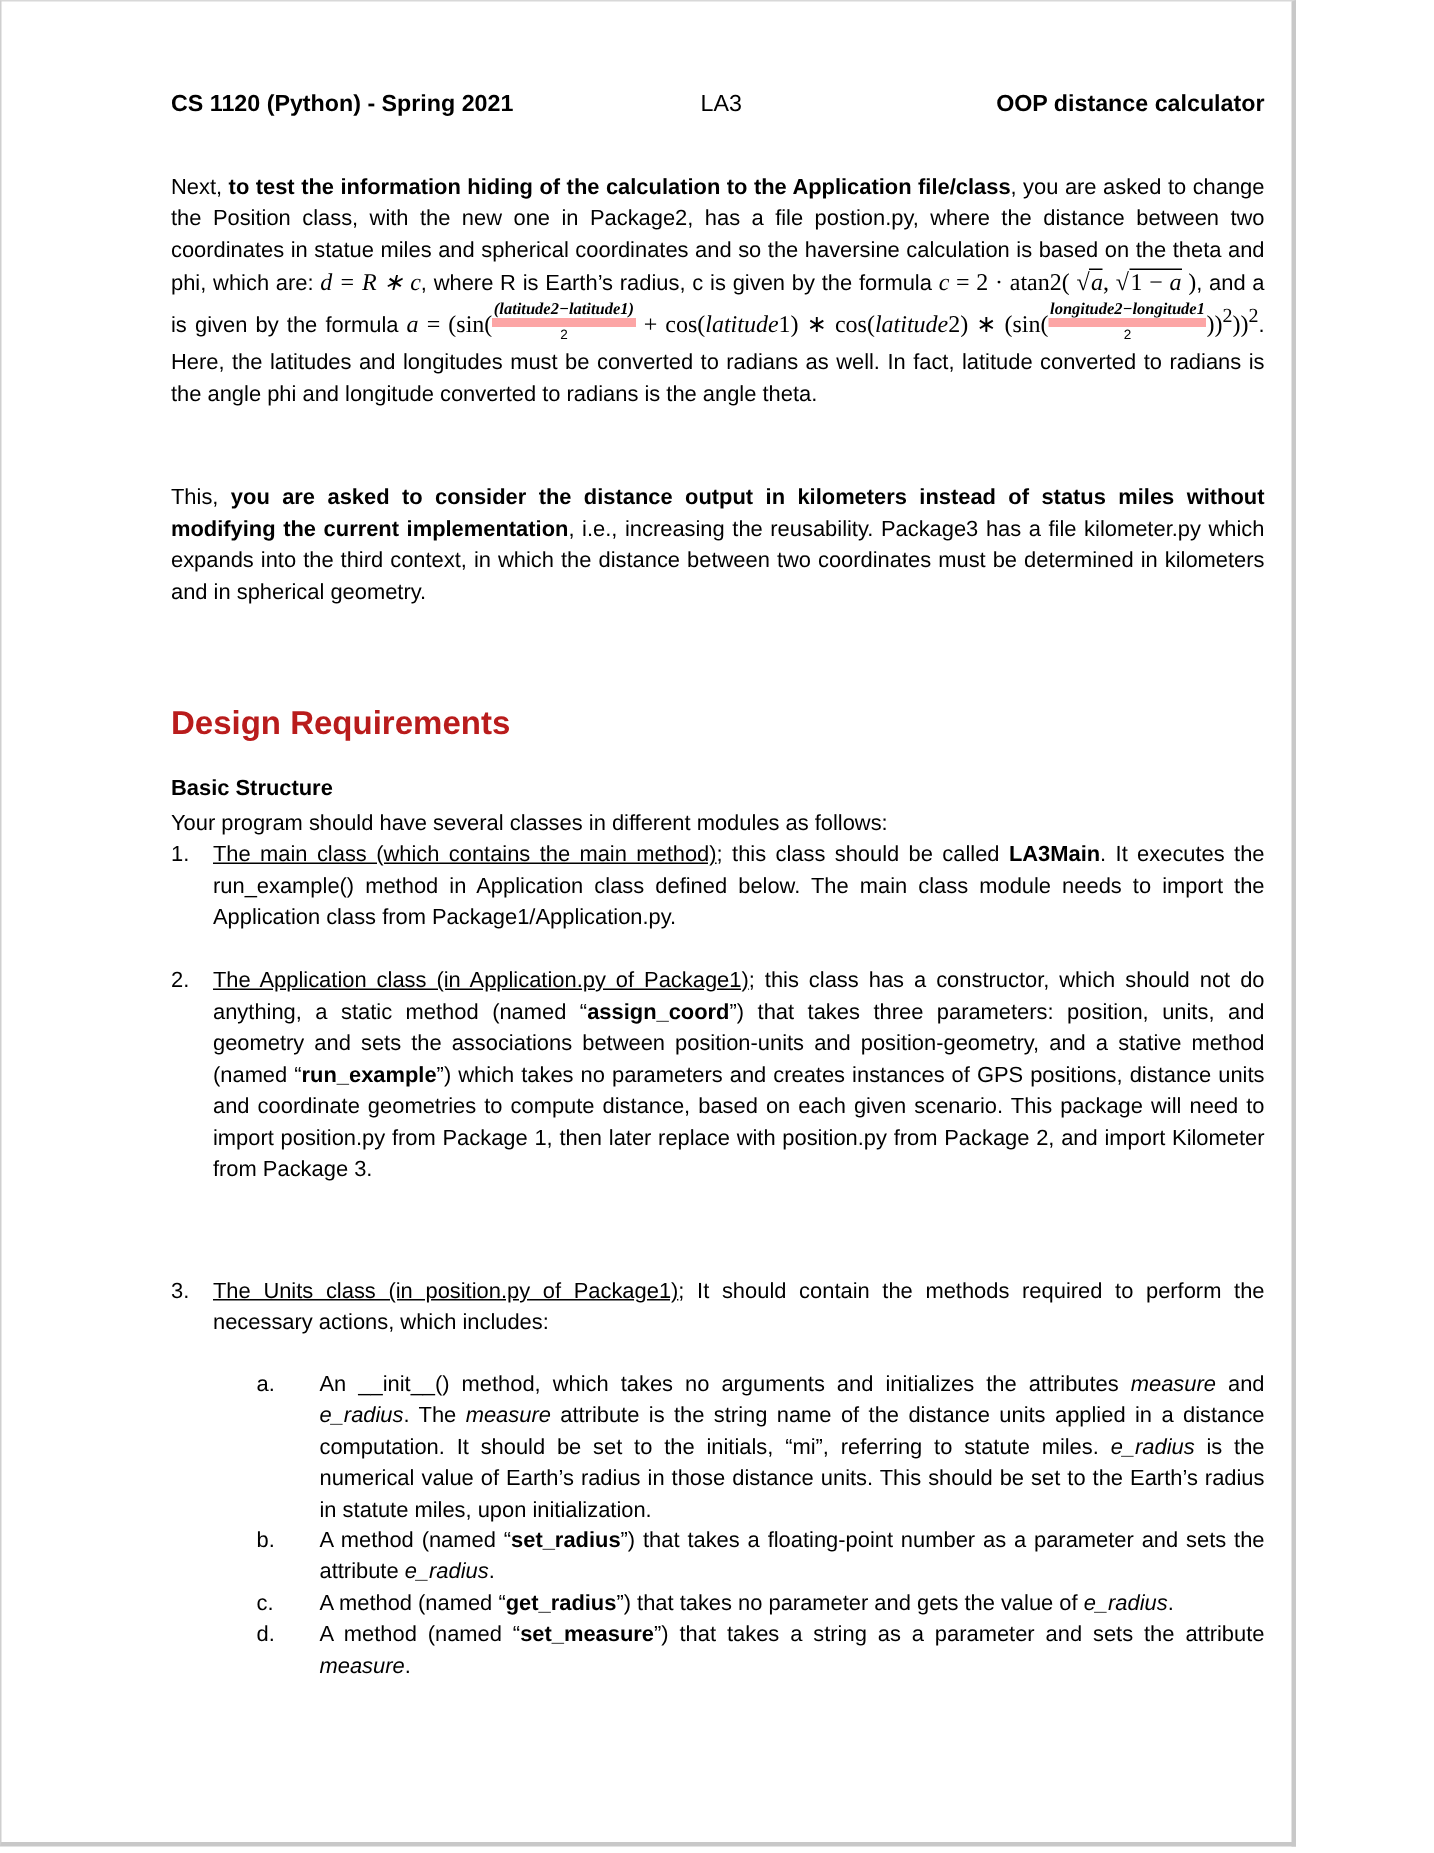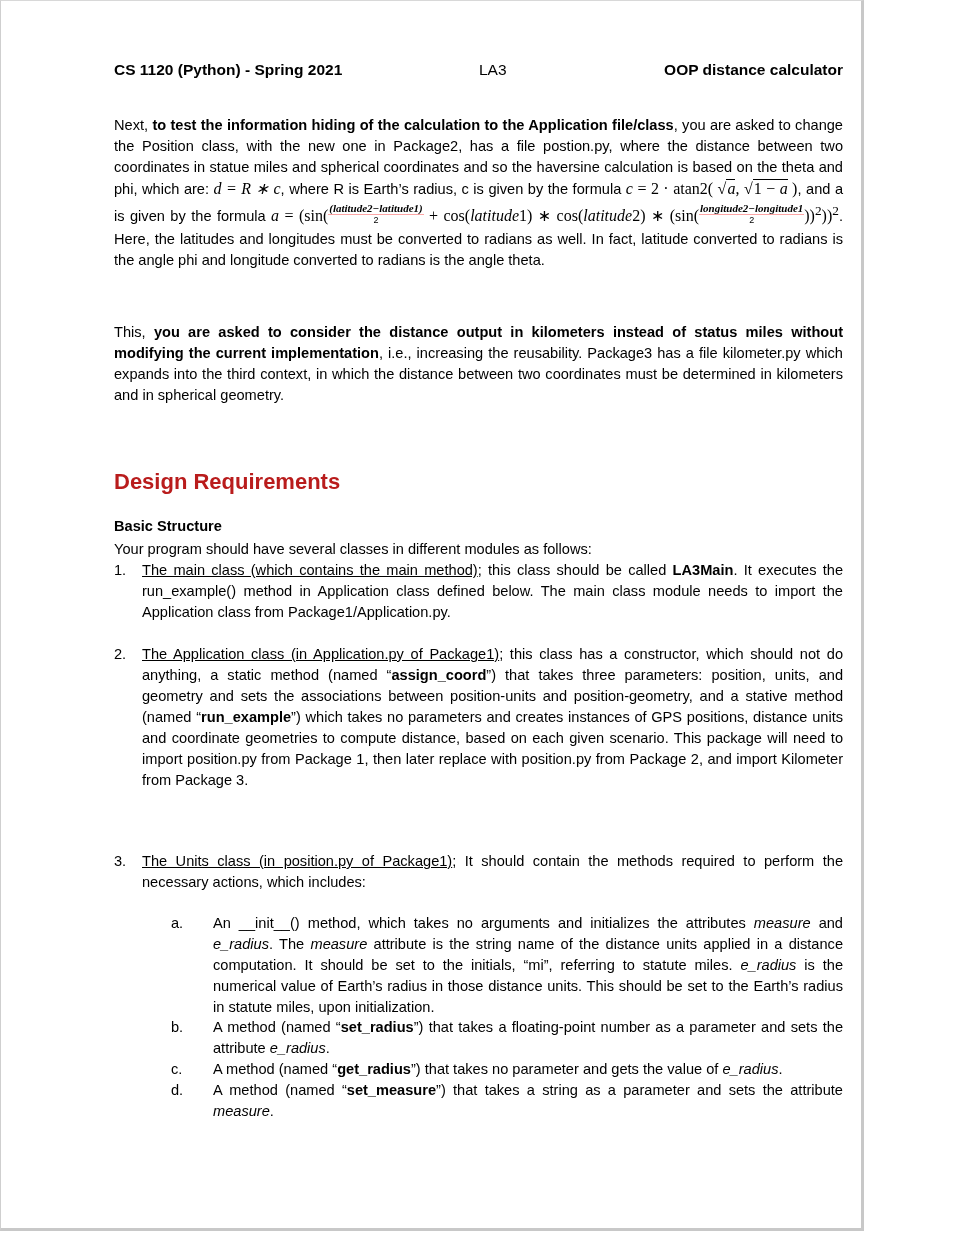--- a/index.html
+++ b/index.html
@@ -11,35 +11,35 @@
       position: absolute; left: 0; top: 0; width: 864px; height: 1231px;
       border-left: 1px solid #cfcfcf; border-top: 1px solid #d8d8d8;
       border-right: 3px solid #c8c8c8; border-bottom: 3px solid #c8c8c8;
       background: #fff; box-sizing: border-box;
     }
     .header {
       position: absolute; top: 60px; left: 113px; width: 729px; height: 22px;
       font-weight: bold; font-size: 15.5px;
     }
     .header .left { position: absolute; left: 0; top: 0; }
-    .header .mid { position: absolute; left: 353px; top: 0; font-weight: normal; margin-left: 12px; }
+    .header .mid { position: absolute; left: 353px; top: 0; font-weight: normal; }
     .header .right { position: absolute; right: 0; top: 0; }
     .para {
       position: absolute; left: 113px; width: 729px;
       font-size: 14.6px; line-height: 21px; text-align: justify;
     }
     .para b { font-weight: bold; }
     .math { font-family: "Liberation Serif", serif; font-size: 16px; }
     .math i { font-style: italic; }
     .frac {
       display: inline-block; vertical-align: middle; text-align: center;
       font-family: "Liberation Serif", serif; font-size: 11px; line-height: 11px;
       position: relative; top: -3px;
     }
-    .frac .num { display: block; border-bottom: 1px solid #fca5a5; padding: 0 1px; font-style: italic; font-weight: bold; }
+    .frac .num { display: block; border-bottom: 6px solid #fca5a5; padding: 0 1px; font-style: italic; font-weight: bold; }
     .frac .den { display: block; font-family: "Liberation Sans", sans-serif; font-size: 9px; }
     .sqrt { border-top: 1px solid #000; padding-left: 1px; }
     .h2 {
       position: absolute; left: 113px; top: 468px;
       font-size: 22px; font-weight: bold; color: #b91c1c;
     }
     .subhead { position: absolute; left: 113px; top: 517px; font-size: 14.6px; font-weight: bold; }
     .intro { position: absolute; left: 113px; top: 538px; font-size: 14.6px; line-height: 21px; }
     .item {
       position: absolute; left: 113px; width: 729px;

